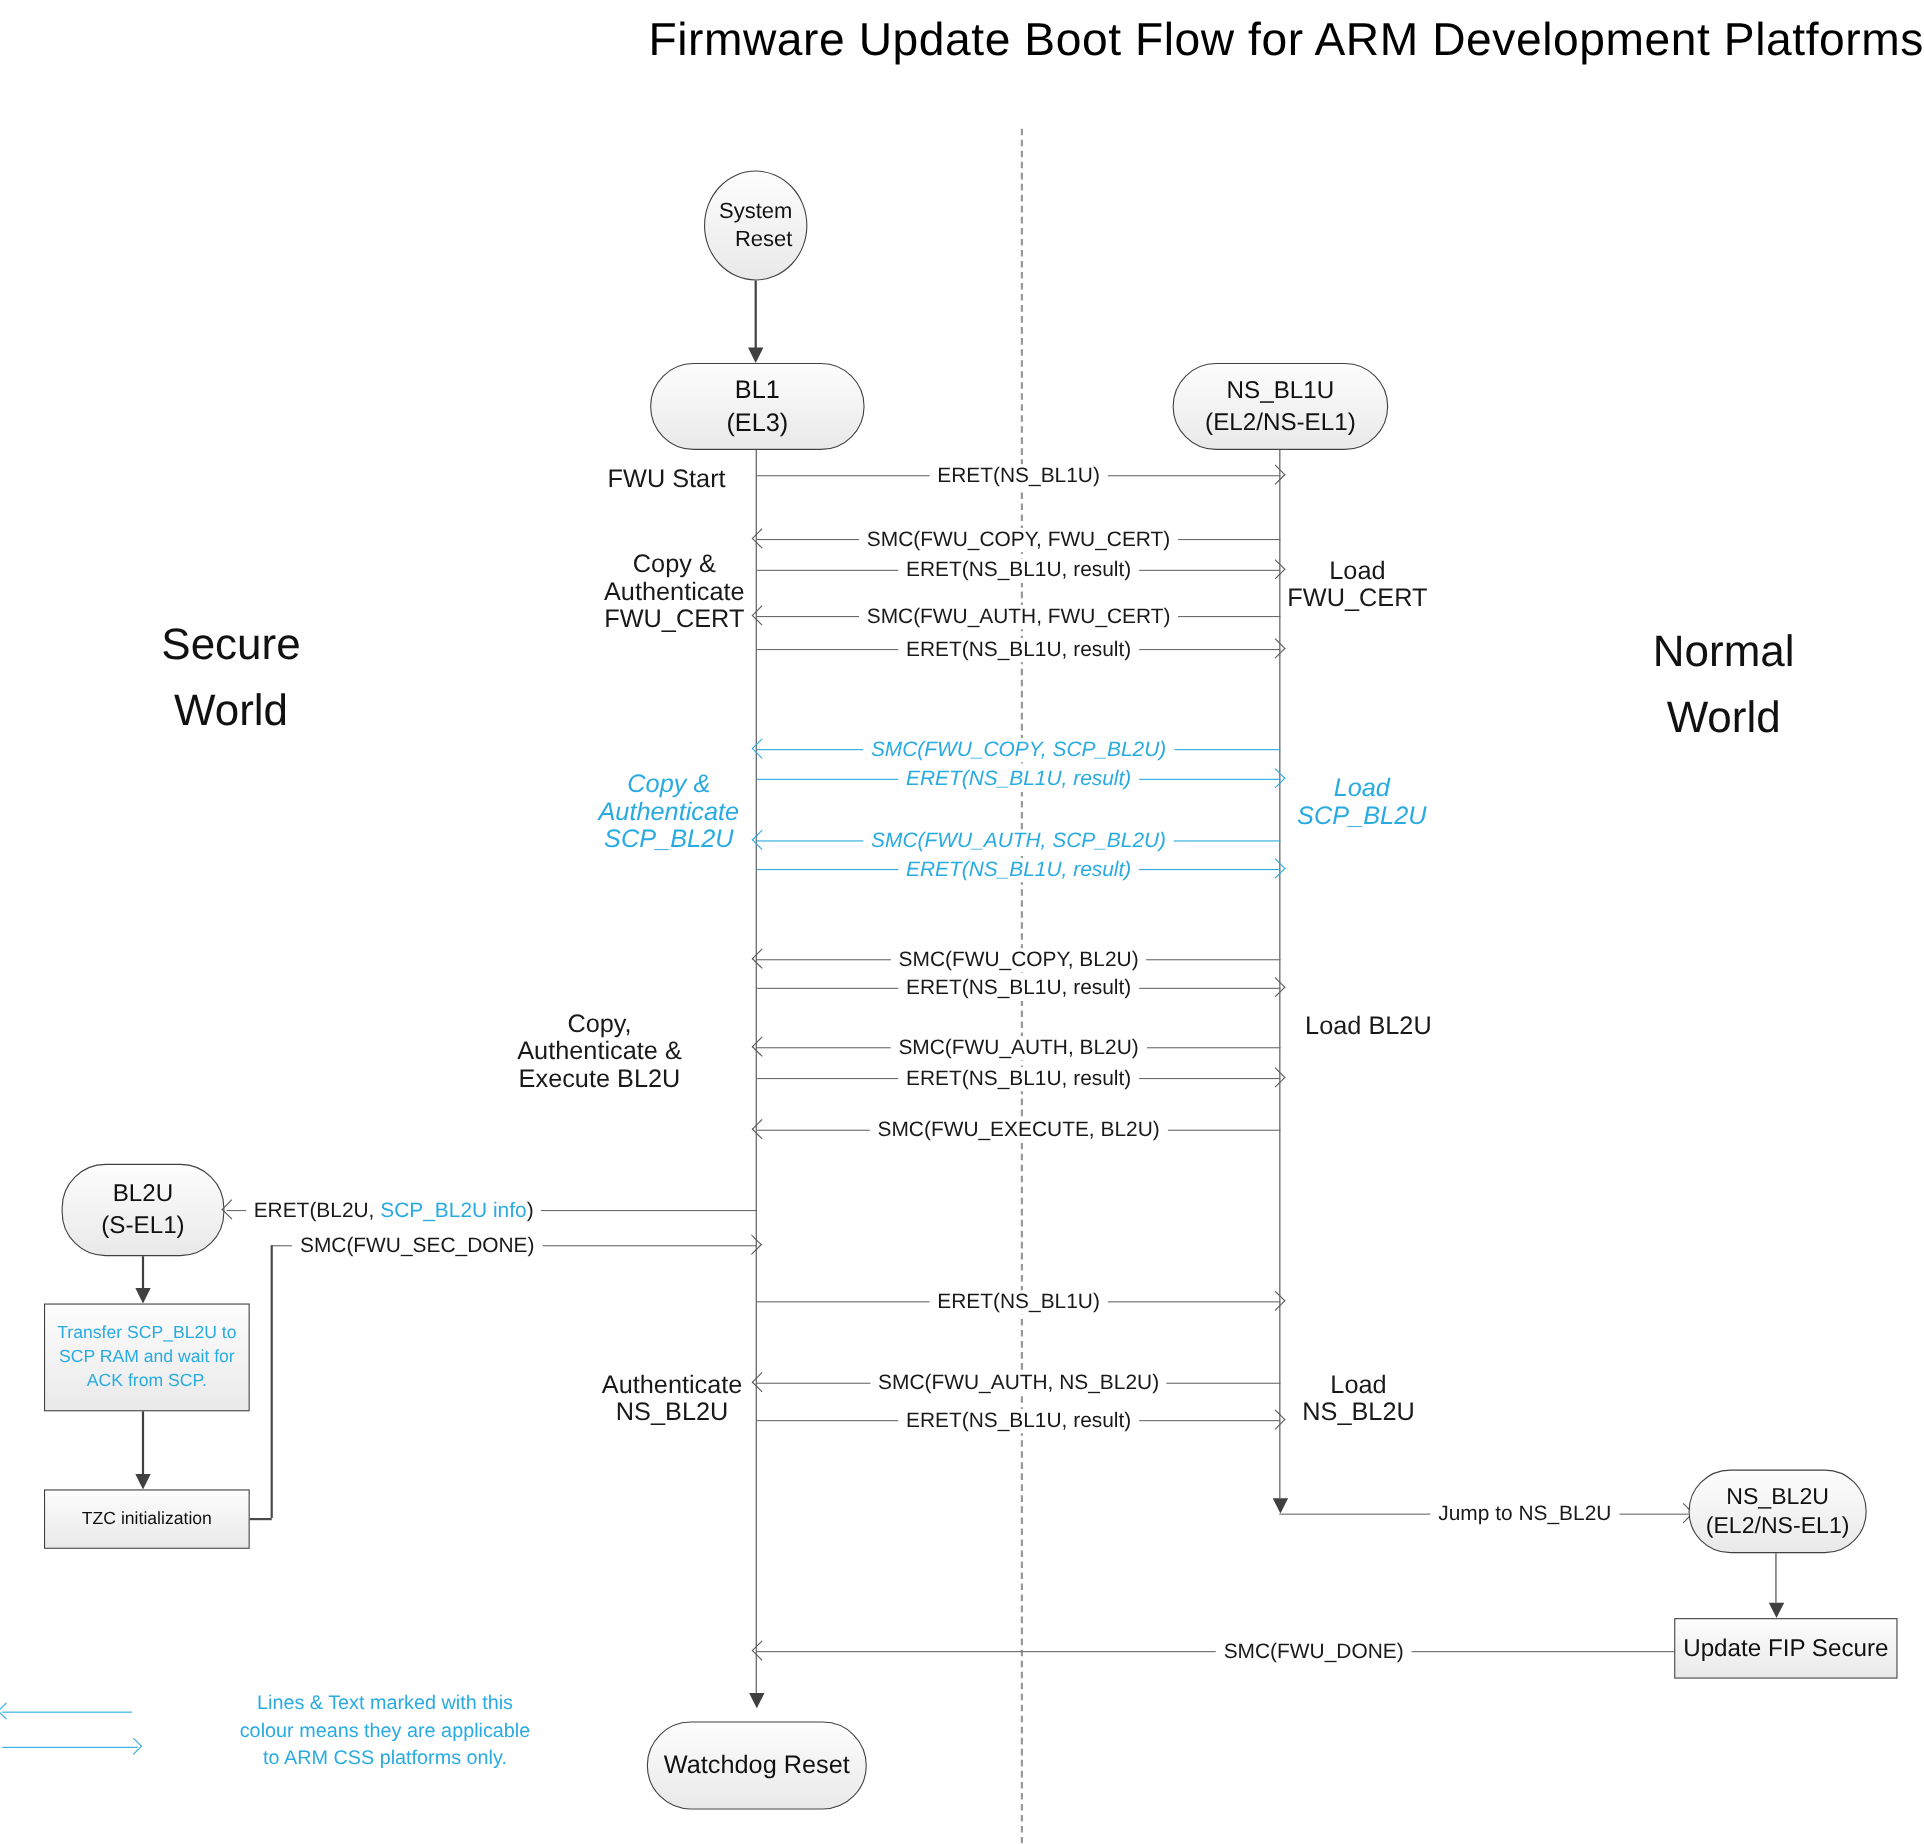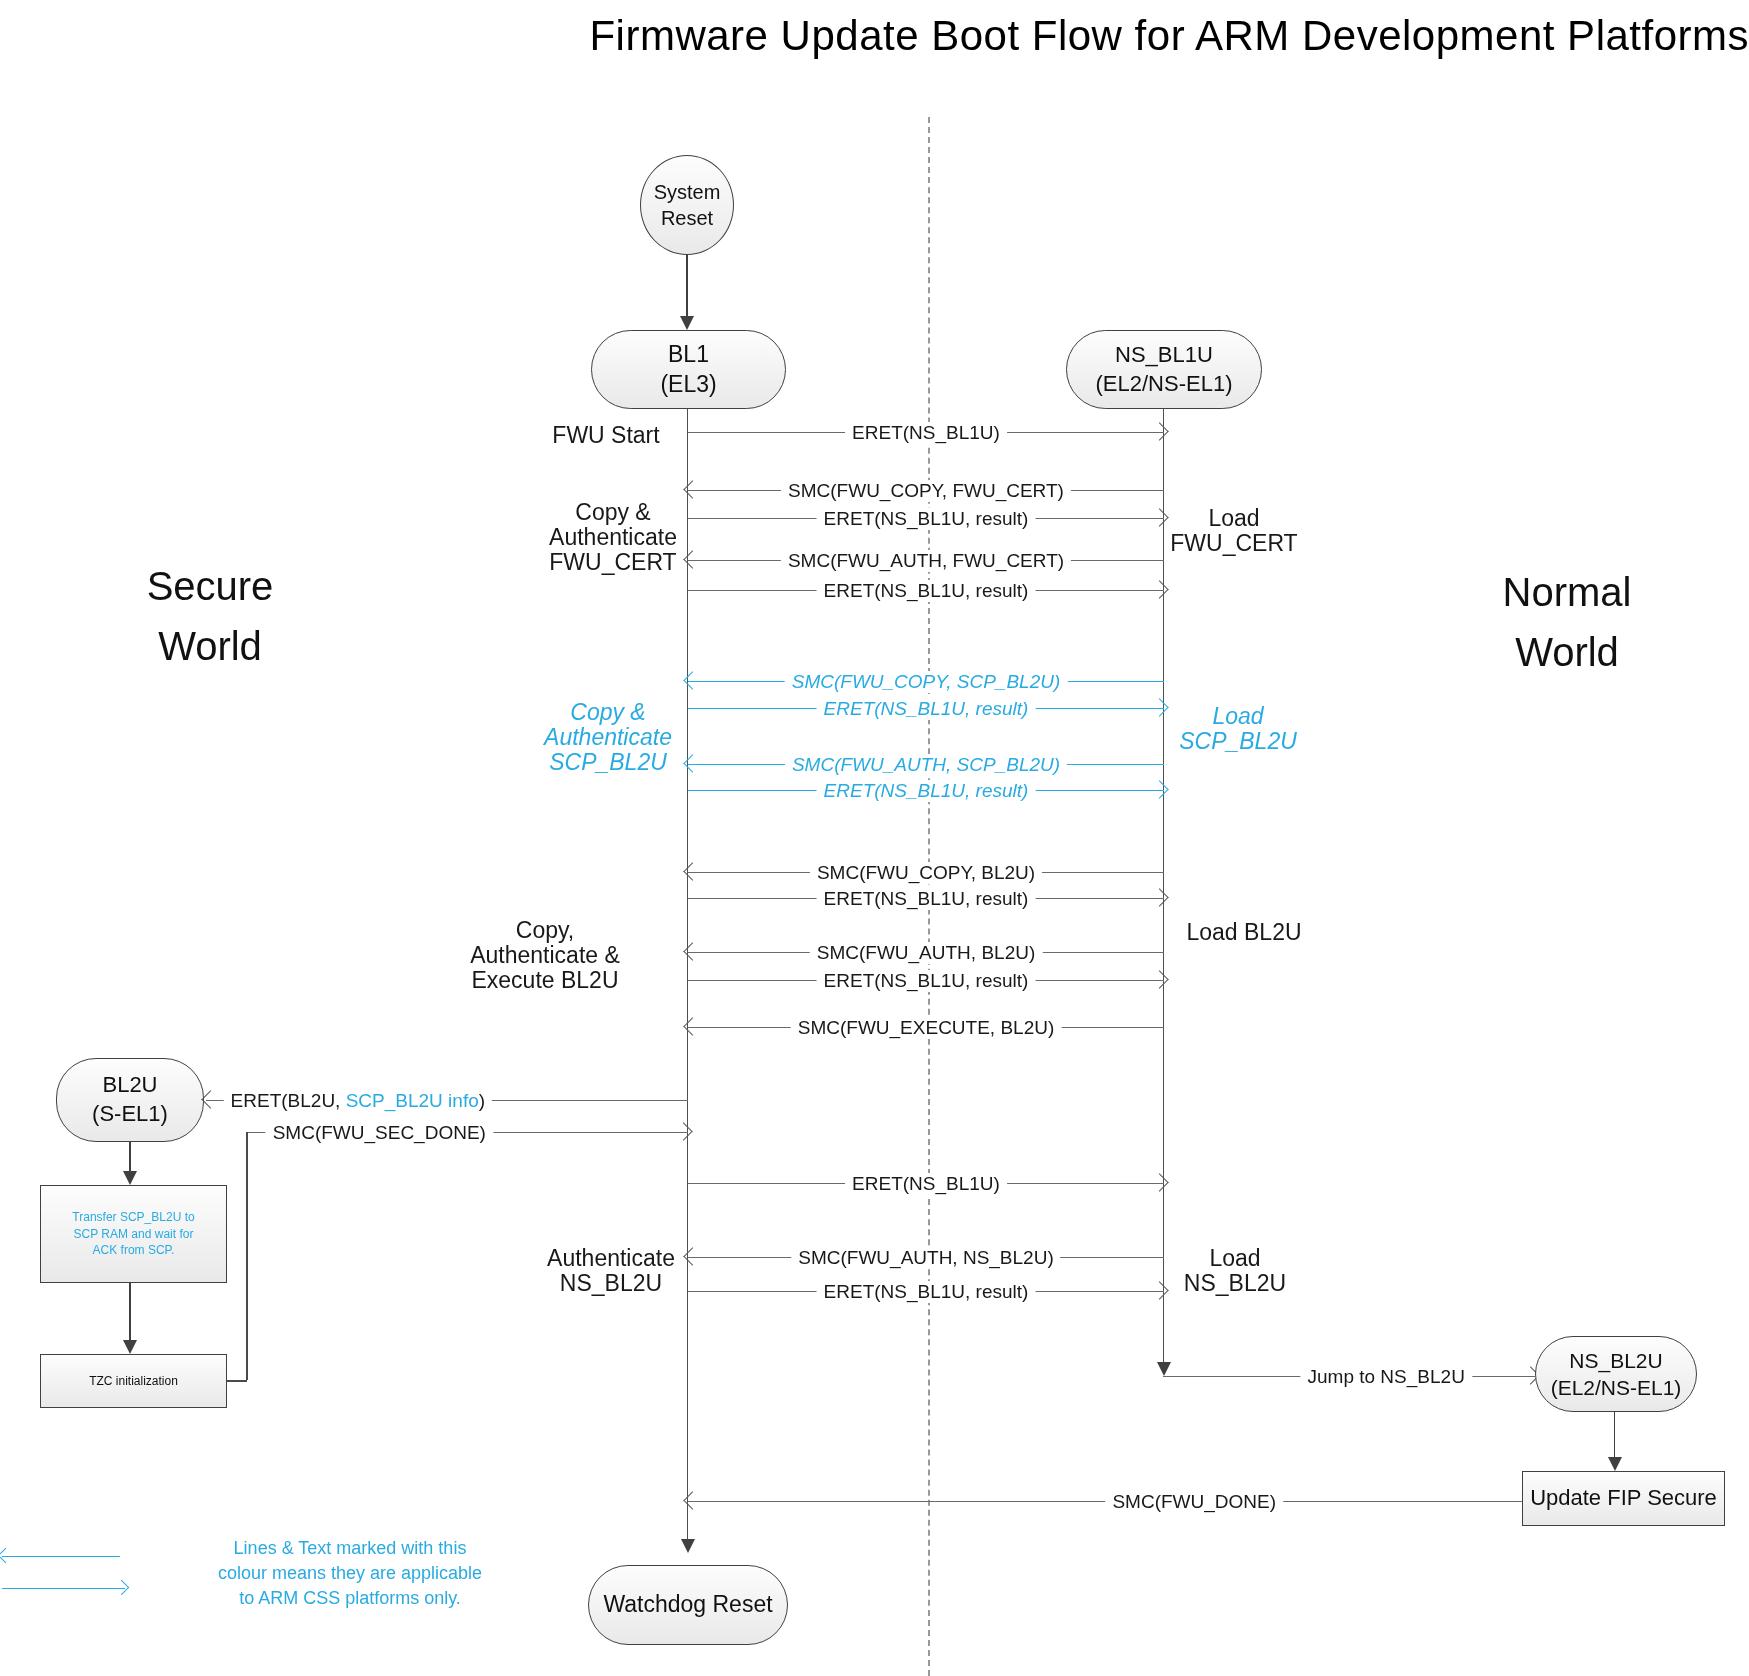--- a/index.html
+++ b/index.html
@@ -11,21 +11,21 @@
   .world-label{position:absolute;transform:translateX(-50%);text-align:center;font-size:40px;line-height:1.5;white-space:pre-line;color:#111;}
 
   .divider{position:absolute;left:928px;top:117px;height:1559px;width:0;border-left:2px dashed #999;}
 
   
   .stadium,.ellipse,.rect{position:absolute;box-sizing:border-box;display:flex;align-items:center;justify-content:center;
     text-align:center;white-space:pre-line;border:1.4px solid #404040;
     background:linear-gradient(180deg,#fdfdfd 0%,#e9e9e9 100%);color:#111;}
   .stadium{border-radius:40px;font-size:23px;line-height:1.3;}
   .ellipse{border-radius:50%;font-size:20px;line-height:1.3;}
-  .rect{border-width:1.2px;font-size:12px;line-height:1.38;}
+  .rect{border-width:1.2px;font-size:16px;line-height:1.38;}
 
   
   .lifeline{position:absolute;width:0;border-left:1.6px solid #4f4f4f;}
   .fline{position:absolute;width:0;border-left:2.4px solid #404040;}
   .ahead-down{position:absolute;width:0;height:0;border-left:7px solid transparent;border-right:7px solid transparent;border-top:14px solid #404040;}
 
   
   .msg,.harrow{position:absolute;height:0;}
   .msg{left:688px;width:476px;}
   .mline{position:absolute;left:0;right:0;top:0;border-top:1.4px solid #6a6a6a;}
@@ -59,21 +59,21 @@
 <div class="canvas">
 
   <div class="title">Firmware Update Boot Flow for ARM Development Platforms</div>
 
   <div class="world-label" style="left:210px;top:556px;">Secure
 World</div>
   <div class="world-label" style="left:1567px;top:562px;">Normal
 World</div>
   <div class="divider"></div>
 
-  <div class="ellipse" style="left:640px;top:155px;width:94px;height:100px;">System
+  <div class="ellipse" style="left:640px;top:155px;width:94px;height:100px;text-align:right;">System
 Reset</div>
   <div class="fline" style="left:686px;top:255px;height:62px;"></div>
   <div class="ahead-down" style="left:680px;top:316px;"></div>
   <div class="stadium" style="left:591px;top:330px;width:195px;height:79px;">BL1
 (EL3)</div>
   <div class="stadium" style="left:1066px;top:330px;width:196px;height:79px;font-size:22px;">NS_BL1U
 (EL2/NS-EL1)</div>
 
   <div class="lifeline" style="left:687px;top:409px;height:1130px;"></div>
   <div class="ahead-down" style="left:681px;top:1539px;"></div>

